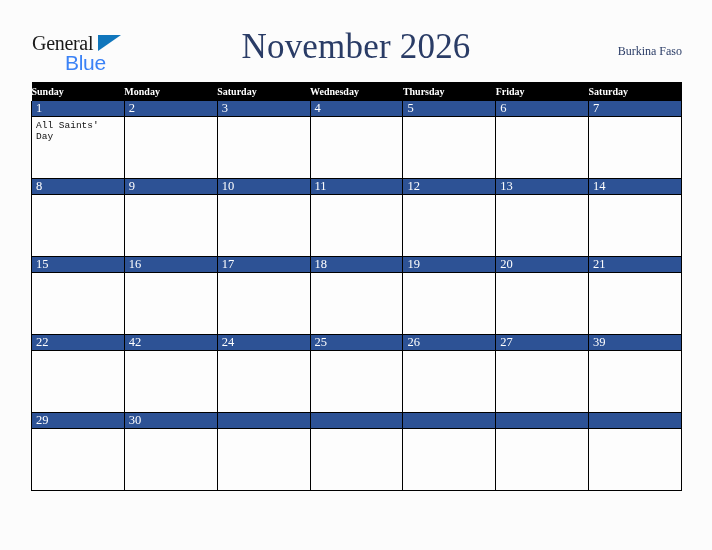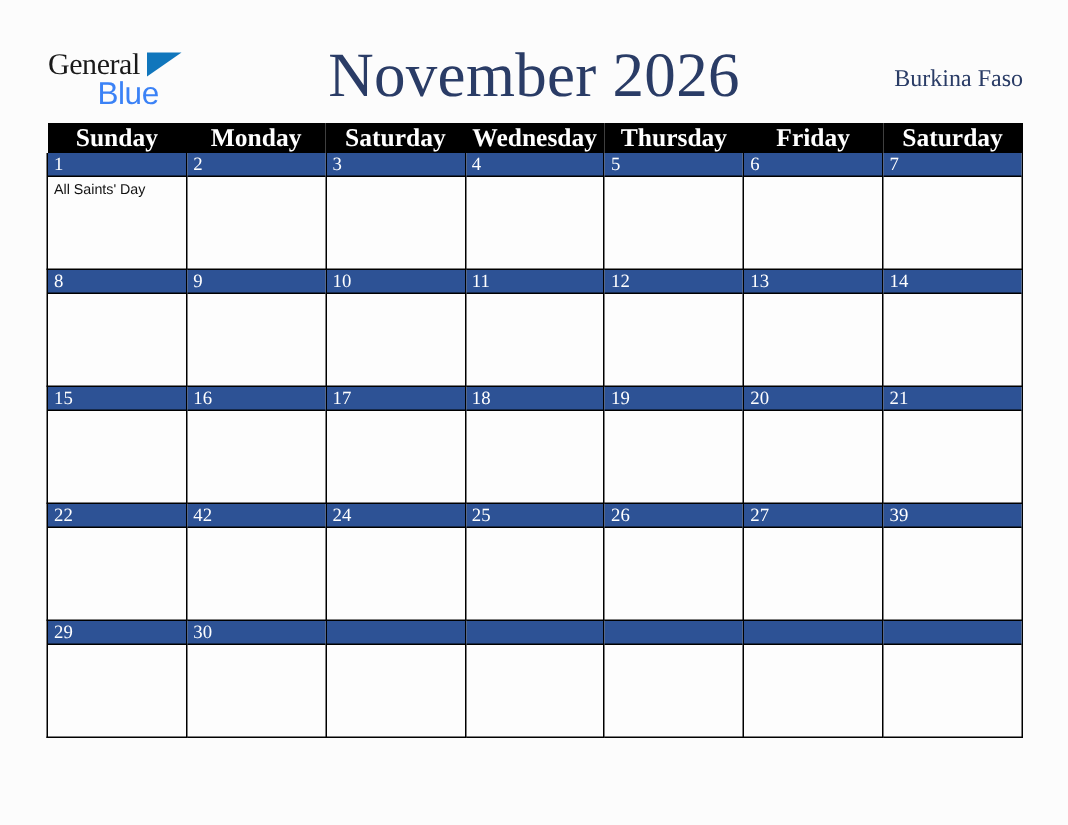--- a/index.html
+++ b/index.html
@@ -67,53 +67,53 @@
     line-height: 21px;
   }
 
   .title {
     position: absolute;
     left: 0;
     top: 27px;
     width: 712px;
     text-align: center;
     font-family: "Liberation Serif", serif;
-    font-size: 42px;
+    font-size: 35px;
     color: #2b3f६6;
     color: #2a3c66;
     letter-spacing: 0.2px;
   }
 
   .country {
     position: absolute;
     right: 30px;
     top: 44px;
     font-family: "Liberation Serif", serif;
-    font-size: 16px;
+    font-size: 12px;
     color: #2a3c66;
   }
 
   
   .cal {
     position: absolute;
     left: 31px;
     top: 82px;
     width: 651px;
     border-collapse: collapse;
     table-layout: fixed;
   }
   .cal th {
     background: #000000;
     color: #ffffff;
     font-family: "Liberation Serif", serif;
     font-weight: bold;
-    font-size: 17px;
+    font-size: 10px;
     height: 19px;
     padding: 0;
-    text-align: center;
+    text-align: left;
     border: none;
     margin-top: 16px;
   }
   .cal td {
     padding: 0;
     vertical-align: top;
     border-left: 1px solid #000000;
     border-right: 1px solid #000000;
     border-bottom: 1px solid #000000;
     background: #fdfdfd;
@@ -135,21 +135,21 @@
     padding-left: 4px;
     color: #ffffff;
     font-family: "Liberation Serif", serif;
     font-size: 12.5px;
     border-bottom: 1px solid #000000;
   }
   .events {
     padding: 3px 3px 0 4px;
   }
   .event {
-    font-family: Liberation Sans, sans-serif;
+    font-family: Liberation Mono, monospace;
     font-size: 9.5px;
     color: #111111;
     line-height: 11px;
     margin-bottom: 16px;
   }
 </style>
 </head>
 <body>
 
 <div class="page">

